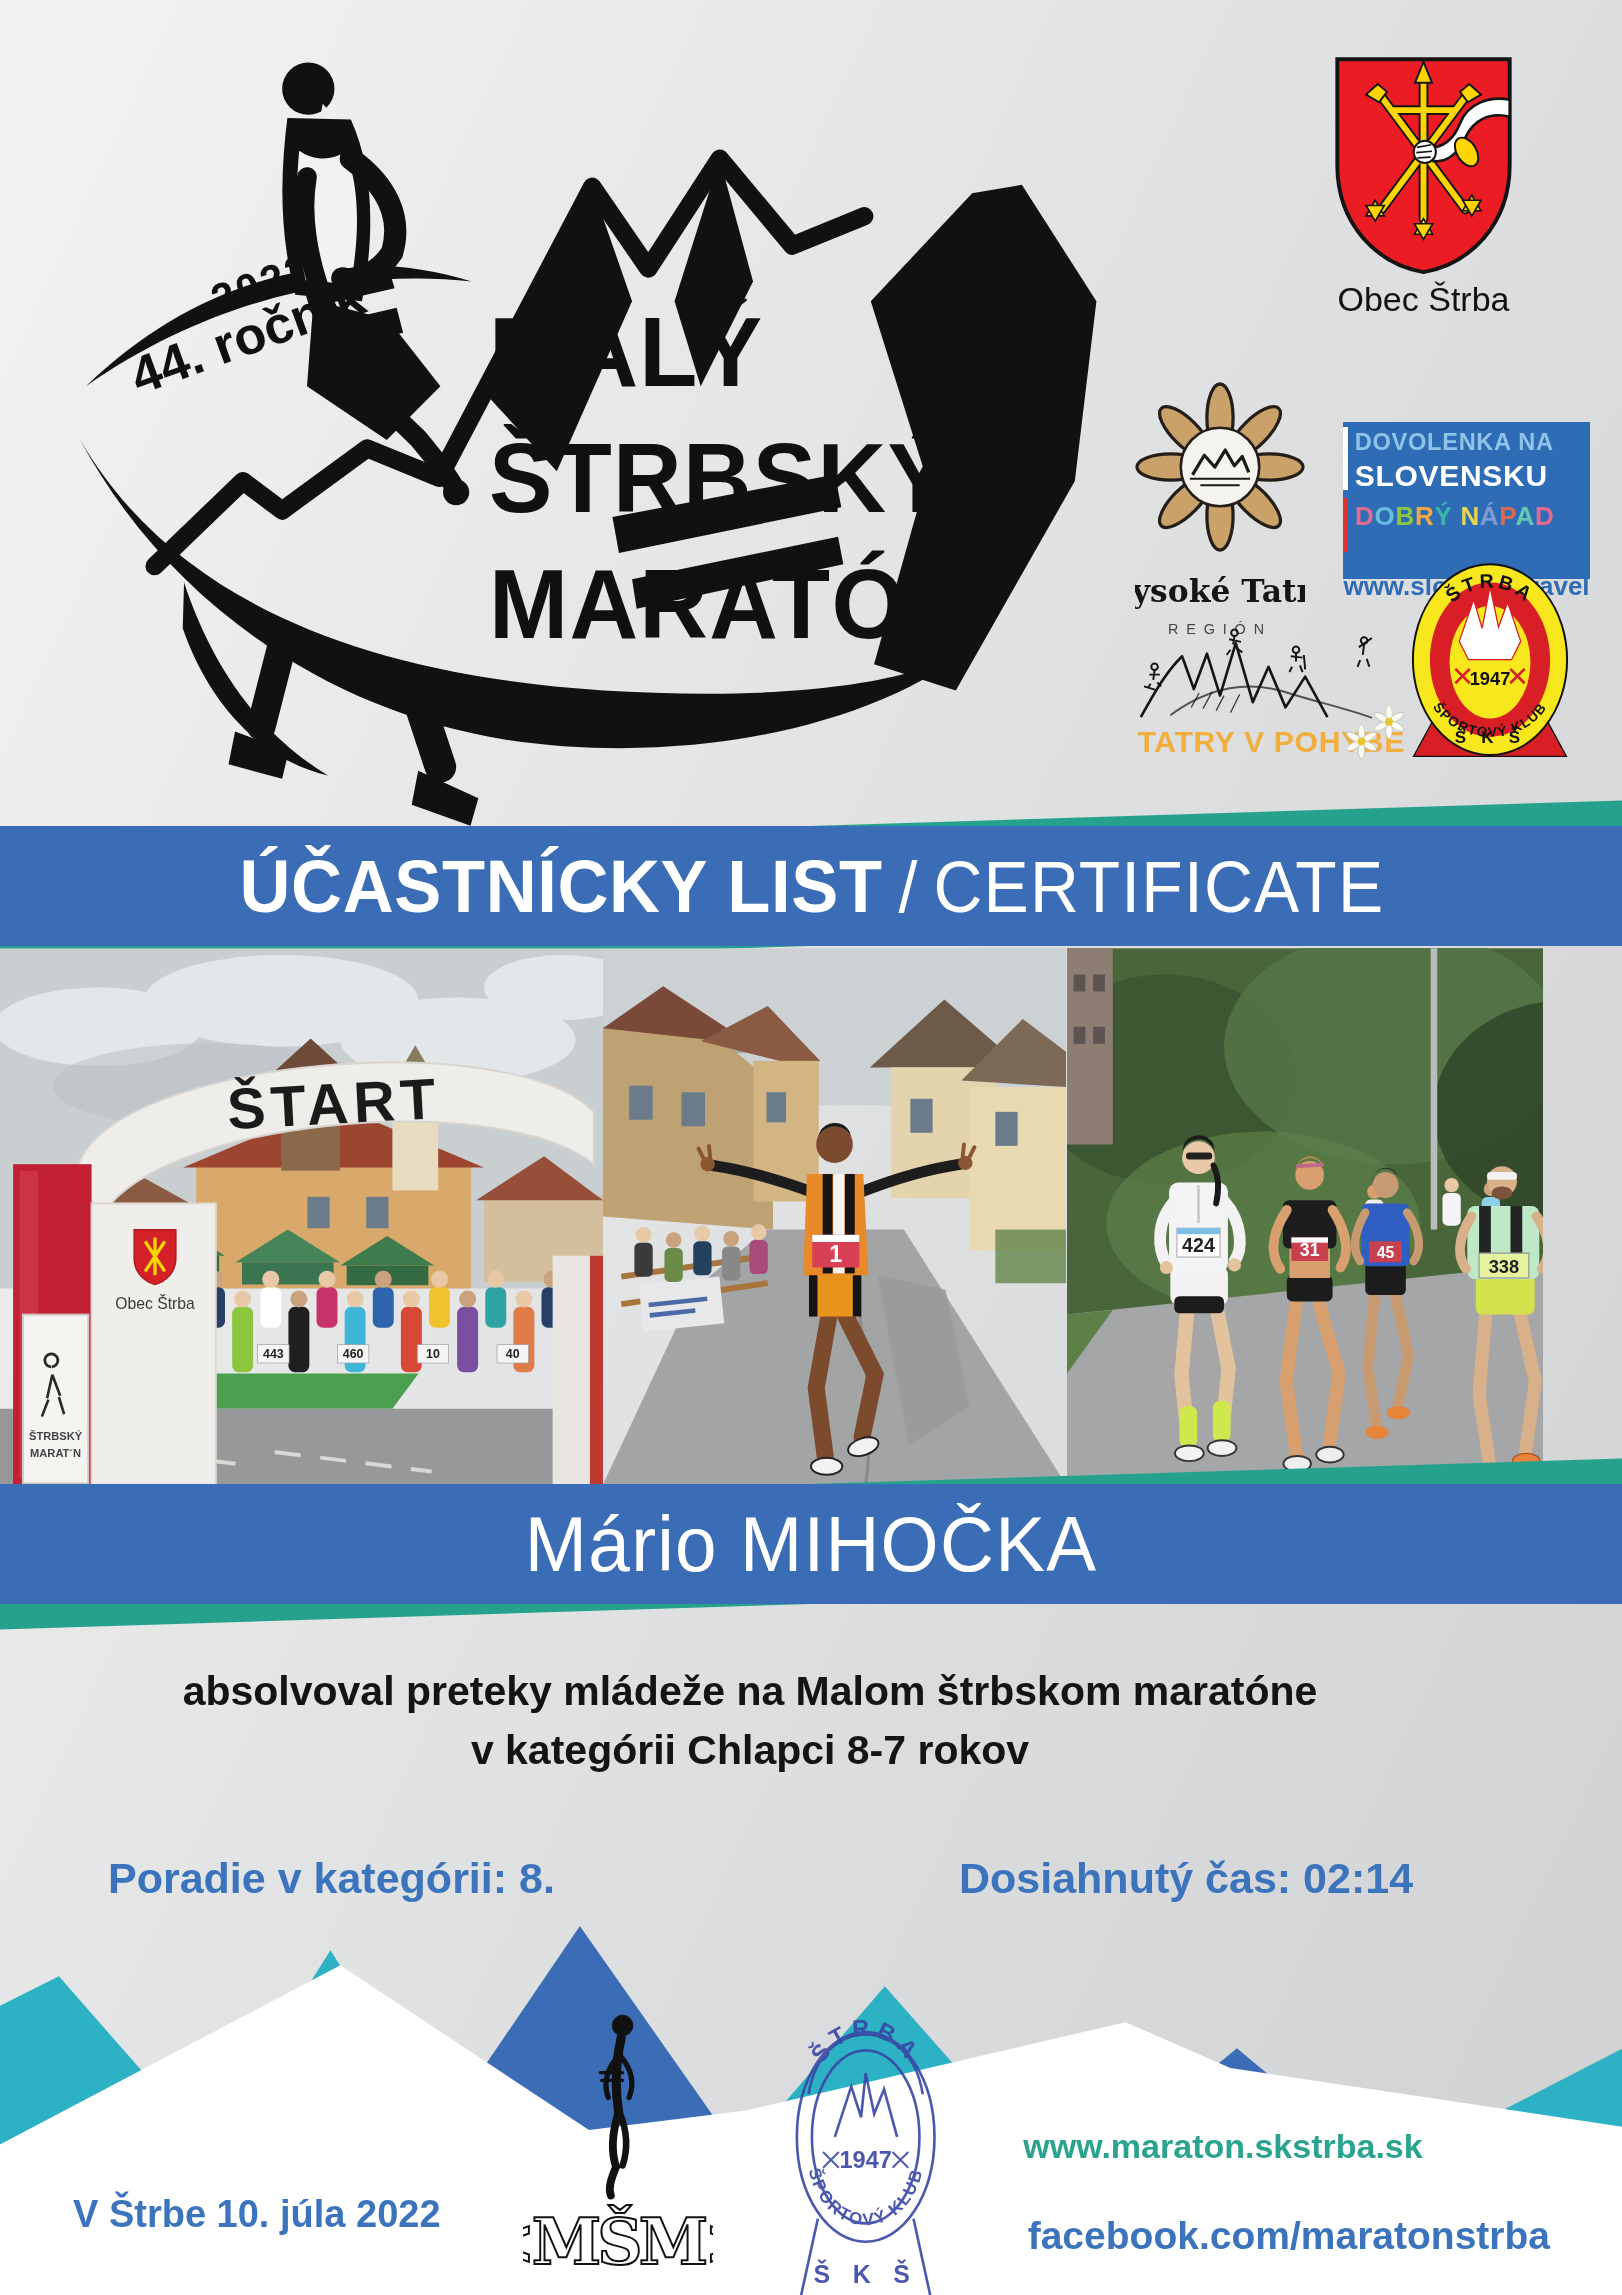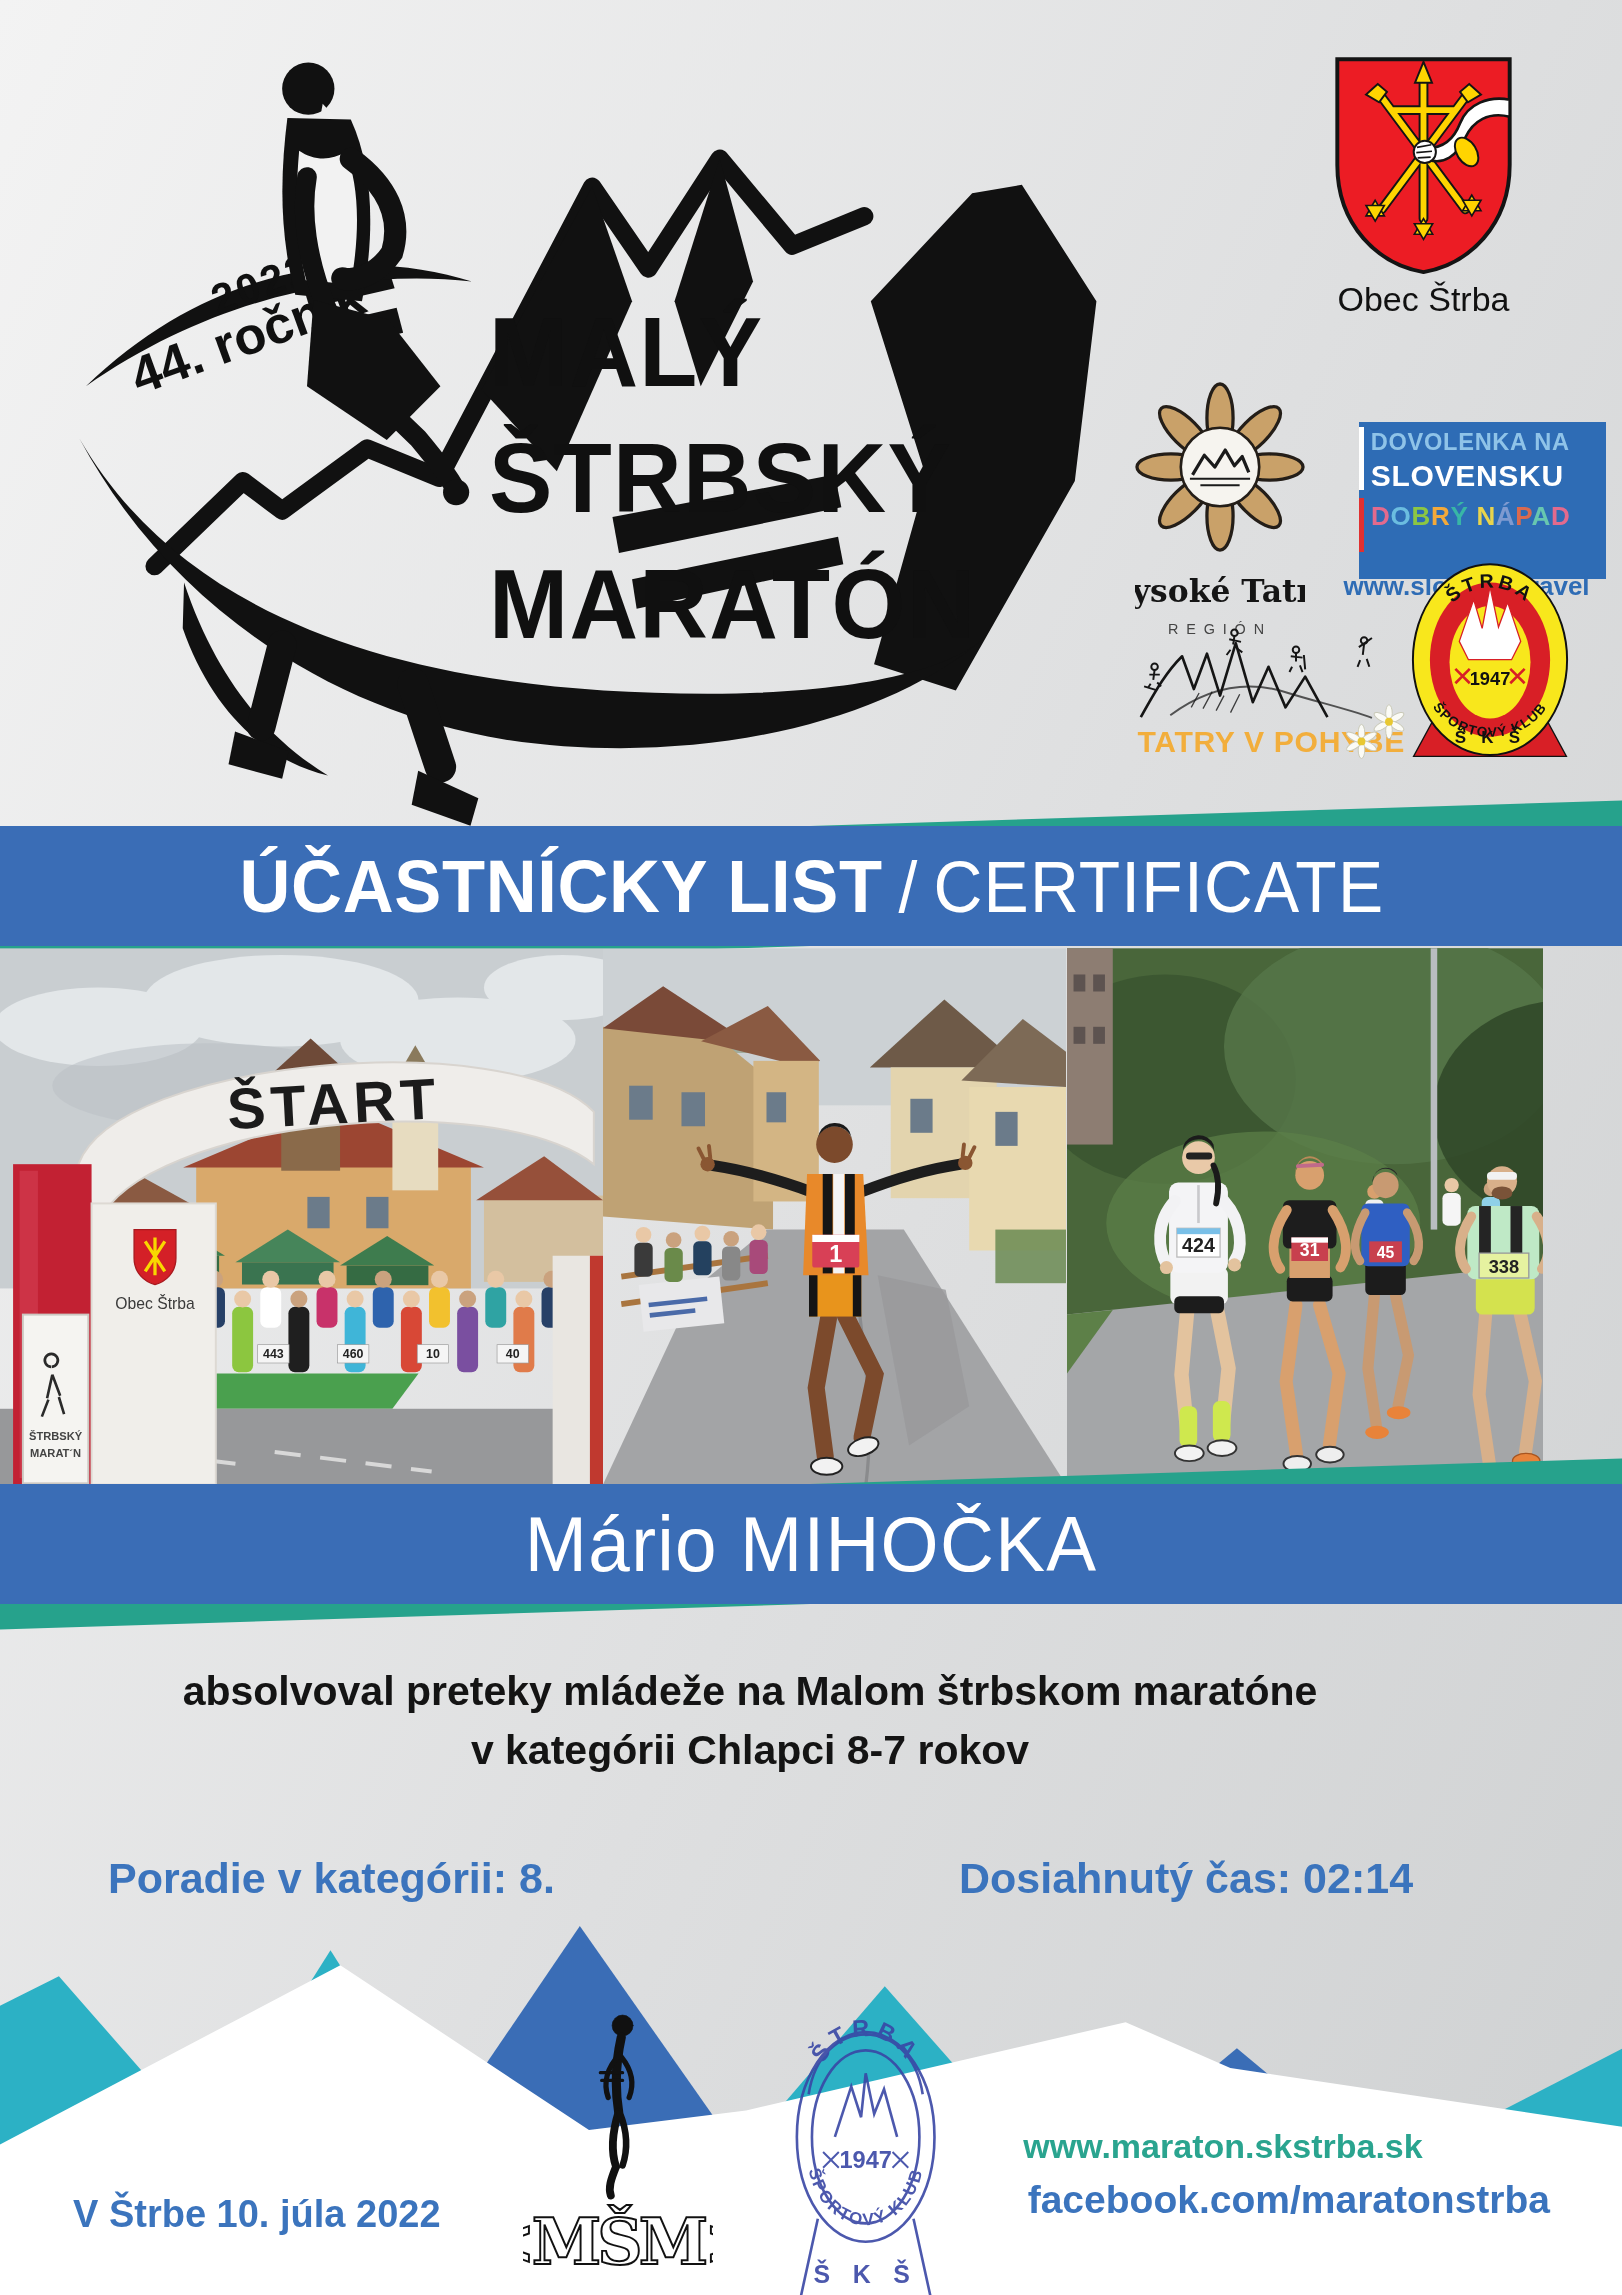--- a/index.html
+++ b/index.html
@@ -29,21 +29,21 @@
              font-size:41px;font-weight:600;color:#141414;line-height:59px;}
   .result{position:absolute;top:1829px;font-size:43px;font-weight:600;white-space:nowrap;margin-top:25px;}
   
   .footer-white{position:absolute;left:0;top:2158px;width:1623px;height:139px;background:#ffffff;}
   .dateline{position:absolute;left:73px;top:2193px;font-size:38px;font-weight:700;white-space:nowrap;text-align:right;}
   .links{position:absolute;right:73px;width:654px;text-align:right;white-space:nowrap;}
   .link-web{top:2127px;font-size:34px;font-weight:700;text-align:center;}
   .link-fb{top:2178px;font-size:39px;font-weight:700;}
   
   .sponsor-label{position:absolute;text-align:center;}
-  .sk-box{position:absolute;left:1343px;top:422px;width:247px;height:157px;background:#2e6cb5;margin-left:16px;}
+  .sk-box{position:absolute;left:1343px;top:422px;width:247px;height:157px;background:#2e6cb5;}
   .sk-box .l1{position:absolute;left:11.8px;top:6.5px;font-size:23.6px;font-weight:700;color:#8fc3e8;letter-spacing:0.7px;}
   .sk-box .l2{position:absolute;left:11.8px;top:37px;font-size:30px;font-weight:700;color:#ffffff;letter-spacing:0.7px;}
   .sk-box .l3{position:absolute;left:12px;top:79px;font-size:26px;font-weight:800;letter-spacing:0.7px;}
   .sk-bar-w{position:absolute;left:0;top:5.2px;width:4.6px;height:63px;background:#ffffff;}
   .sk-bar-r{position:absolute;left:0;top:76px;width:4.6px;height:54px;background:#e03030;}
   .sk-url{position:absolute;left:1343px;top:571px;width:247px;text-align:center;font-size:26px;font-weight:700;color:#2e6cb5;}
 </style>
 </head>
 <body>
 
@@ -569,16 +569,16 @@
     </text>
     <text x="117" y="262" text-anchor="middle" font-size="36" font-weight="800" fill="#3947a5">1947</text>
     <text font-size="26" font-weight="800" fill="#3947a5" letter-spacing="3">
       <textPath href="#tp2" startOffset="50%" text-anchor="middle">ŠPORTOVÝ KLUB</textPath>
     </text>
     <text x="117" y="438" text-anchor="middle" font-size="38" font-weight="800" fill="#3947a5" letter-spacing="12">Š K Š</text>
   </svg>
 
   <div class="dateline" style="color:#3b74bd;">V Štrbe 10. júla 2022</div>
   <div class="links link-web" style="color:#2aa48f;">www.maraton.skstrba.sk</div>
-  <div class="links link-fb" style="color:#3b74bd;">facebook.com/maratonstrba</div>
+  <div class="links link-fb" style="color:#3b74bd;margin-top:36px;">facebook.com/maratonstrba</div>
 
 </div>
 
 
 </body></html>

